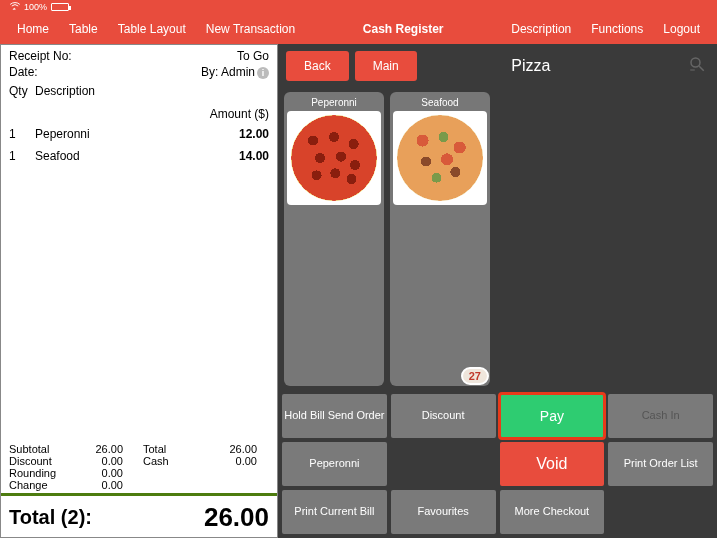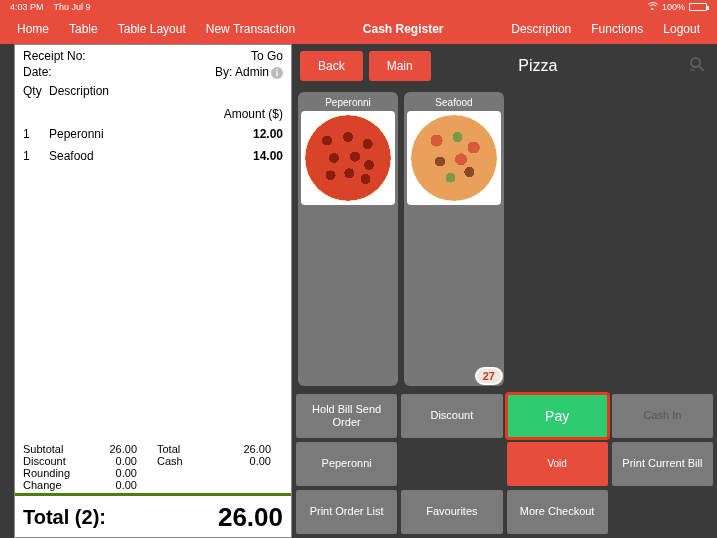--- a/index.html
+++ b/index.html
@@ -16,21 +16,21 @@
   .battery-fill { height:100%; background:#fff; }
 
   
   .topnav { height: 30px; background:#e84c3d; color:#fff; display:flex; align-items:center; font-size:12px; padding:0 9px; }
   .topnav .nav-left { display:flex; gap:4px; }
   .topnav .nav-left span, .topnav .nav-right span { padding:4px 8px; cursor:pointer; }
   .topnav .nav-center { flex:1; text-align:center; font-weight:600; }
   .topnav .nav-right { display:flex; gap:4px; }
 
   
-  .body { flex:1; display:flex;padding-left:14px; }
+  .body { flex:1; display:flex; }
   .receipt { width: 278px; background:#fff; color:#000; display:flex; flex-direction:column; border:1px solid #888; font-size:12px; }
   .right { flex:1; display:flex; flex-direction:column; }
 
   
   .r-head { padding:4px 8px 2px; }
   .r-head-row { display:flex; justify-content:space-between; font-size:12px; line-height:1.3; }
   .info-icon { display:inline-flex; width:12px; height:12px; border-radius:50%; background:#bbb; color:#fff; font-size:9px; align-items:center; justify-content:center; font-weight:bold; margin-left:2px; }
 
   
   .r-cols { display:flex; padding:2px 8px; font-size:12px; border-top:0; }
@@ -92,32 +92,28 @@
       radial-gradient(circle at 45% 78%, #7a9a4a 0 5px, transparent 5px),
       radial-gradient(circle at 72% 70%, #8a4a2a 0 5px, transparent 5px);
   }
   .badge { position:absolute; bottom:1px; right:1px; background:#efe6dc; color:#c0392b; font-size:11px; font-weight:600; border-radius:10px; padding:1px 6px; border:2px solid #fff; }
 
   
   .funcs { padding:4px; display:grid; grid-template-columns: repeat(4, 1fr); grid-auto-rows: 44px; gap:4px; }
   .fbtn { background:#7a7a7a; color:#fff; border:none; font-size:11px; border-radius:2px; cursor:pointer; display:flex; align-items:center; justify-content:center; text-align:center; line-height:1.2; padding:2px; }
   .fbtn.green { background:#2ecc71; outline:3px solid #e83a1a; outline-offset:-1px; font-size:14px; font-weight:500; }
   .fbtn.disabled { color:#555; }
-  .fbtn.void { background:#e84c3d; font-size:10px; }
+  .fbtn.void { background:#e84c3d; font-size:16px; }
 </style>
 </head>
 <body>
 
 <div class="root">
 
   <div class="status-bar">
-    <div class="status-left">
-      <span>4:03 PM</span>
-      <span>Thu Jul 9</span>
-    </div>
     <div class="status-right">
       <span><svg class="wifi" viewBox="0 0 12 10">
             <path d="M6 9 L6 9 A1 1 0 1 0 6 9.01 Z M2 5 A6 6 0 0 1 10 5 M0 3 A9 9 0 0 1 12 3" stroke="#fff" stroke-width="1.2" fill="none"></path>
           </svg></span>
       <span>100%</span>
       <span class="battery"><span class="battery-fill" style="width:100%"></span></span>
     </div>
   </div>
 
   <div class="topnav">
@@ -230,22 +226,22 @@
       </div>
 
       <div class="funcs">
         <button class="fbtn">Hold Bill Send Order</button>
         <button class="fbtn">Discount</button>
         <button class="fbtn green">Pay</button>
         <button class="fbtn disabled">Cash In</button>
         <button class="fbtn">Peperonni</button>
         <div></div>
         <button class="fbtn void">Void</button>
+        <button class="fbtn">Print Order List</button>
         <button class="fbtn">Print Current Bill</button>
-        <button class="fbtn">Print Order List</button>
         <button class="fbtn">Favourites</button>
         <button class="fbtn">More Checkout</button>
         <div></div>
       </div>
     </div>
   </div>
 
 </div>
 
 </body></html>

